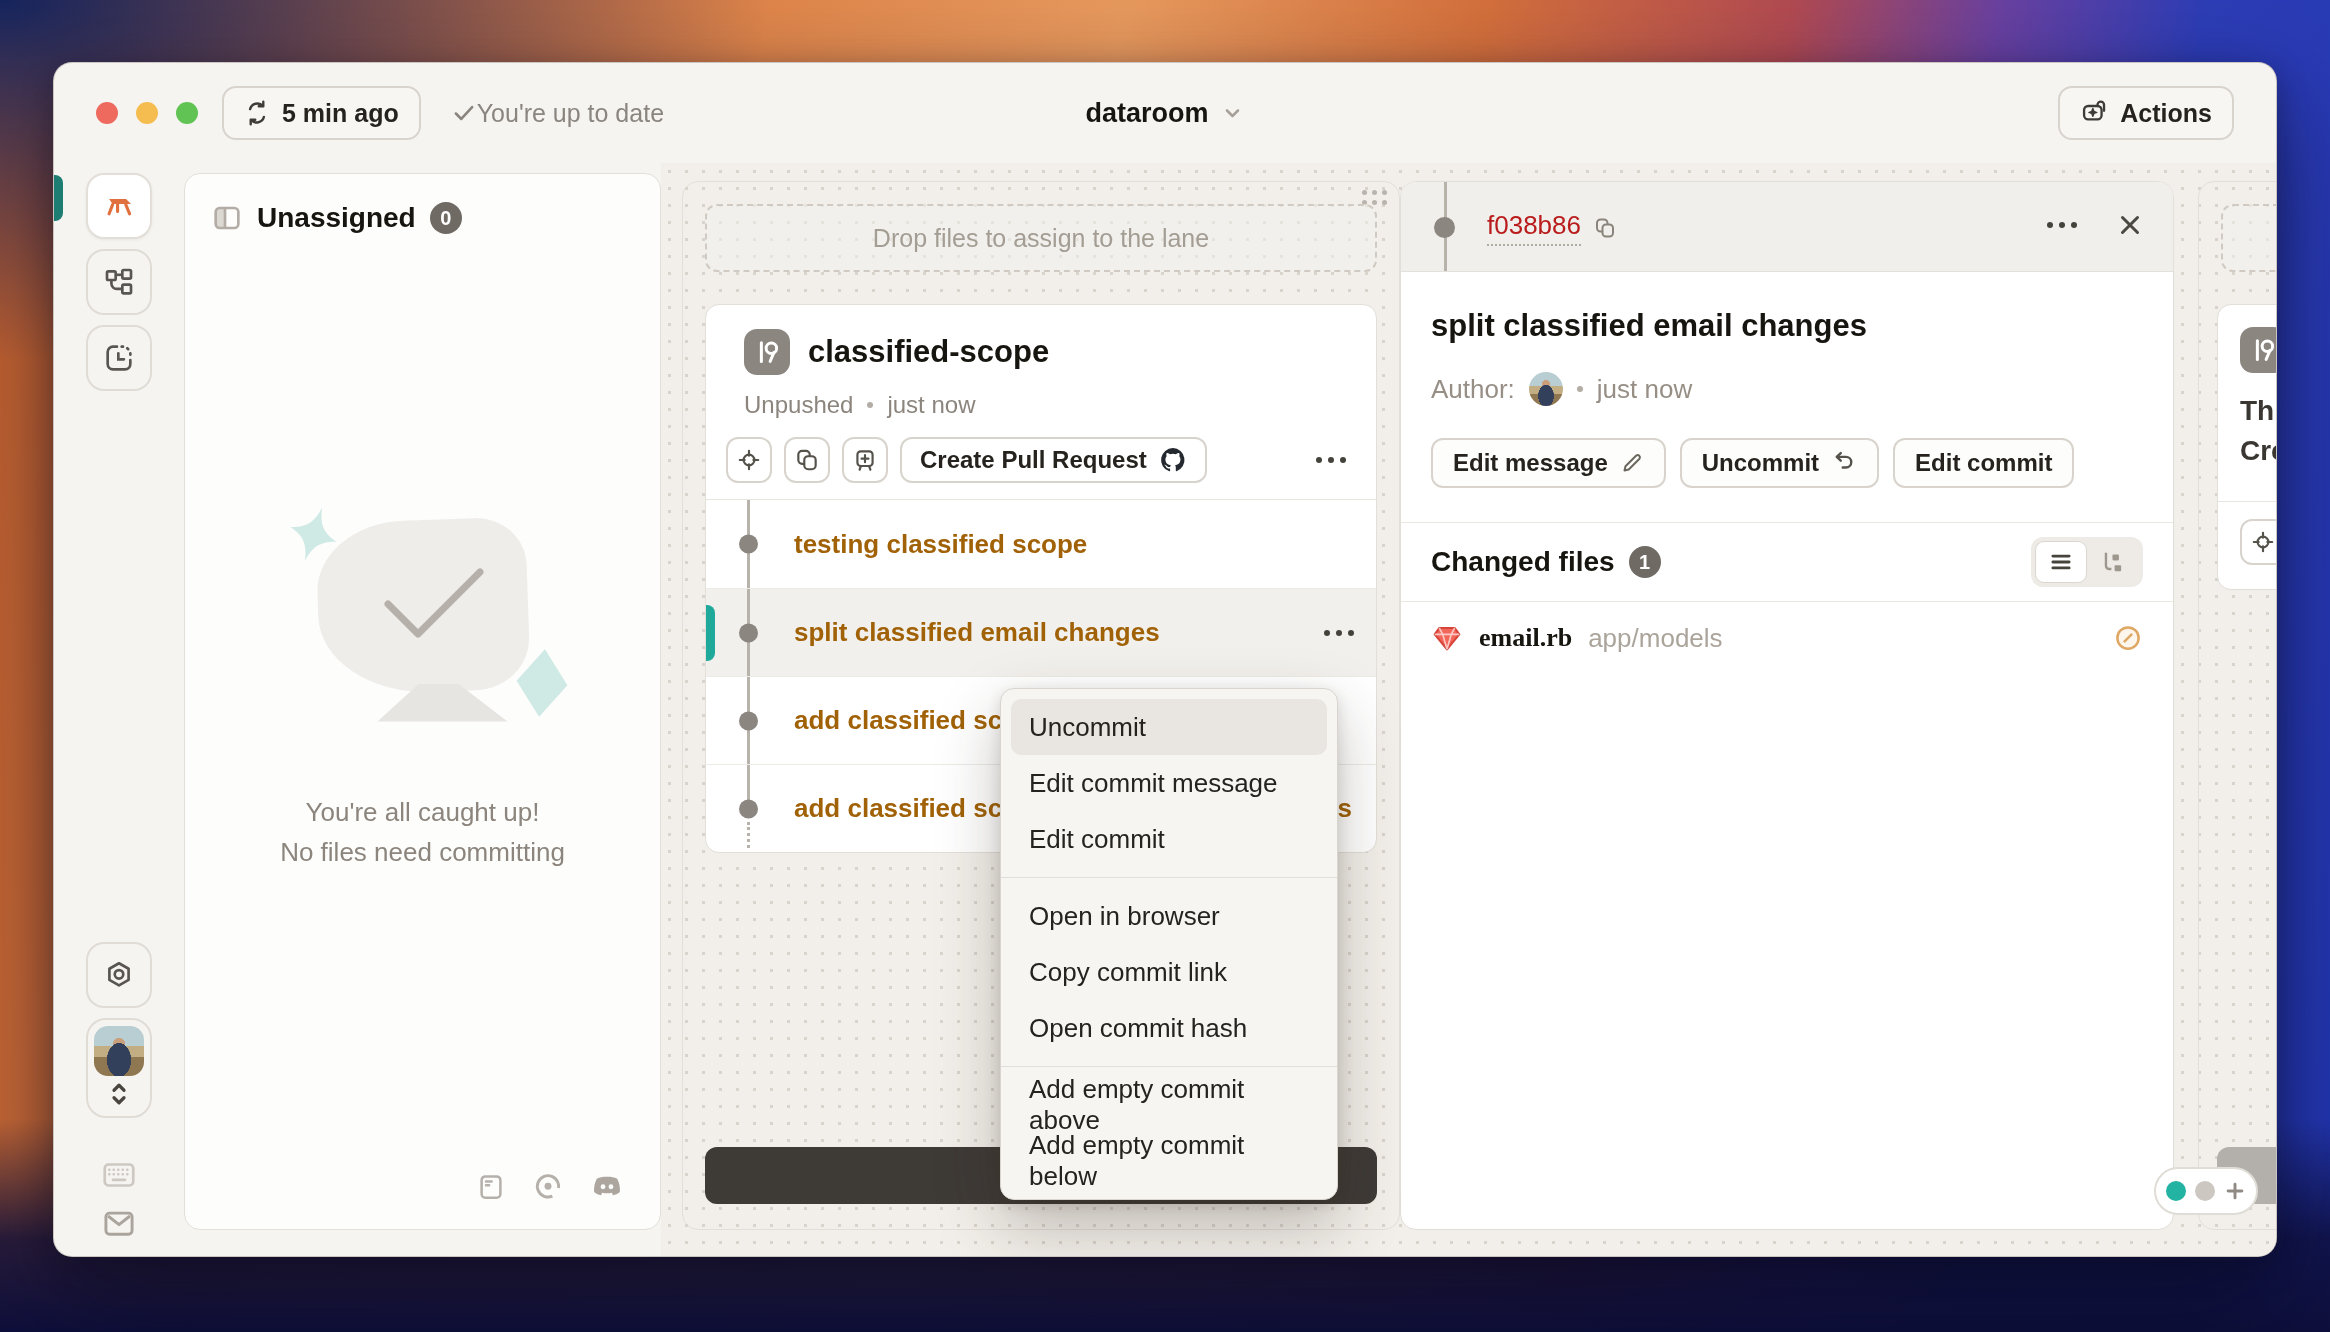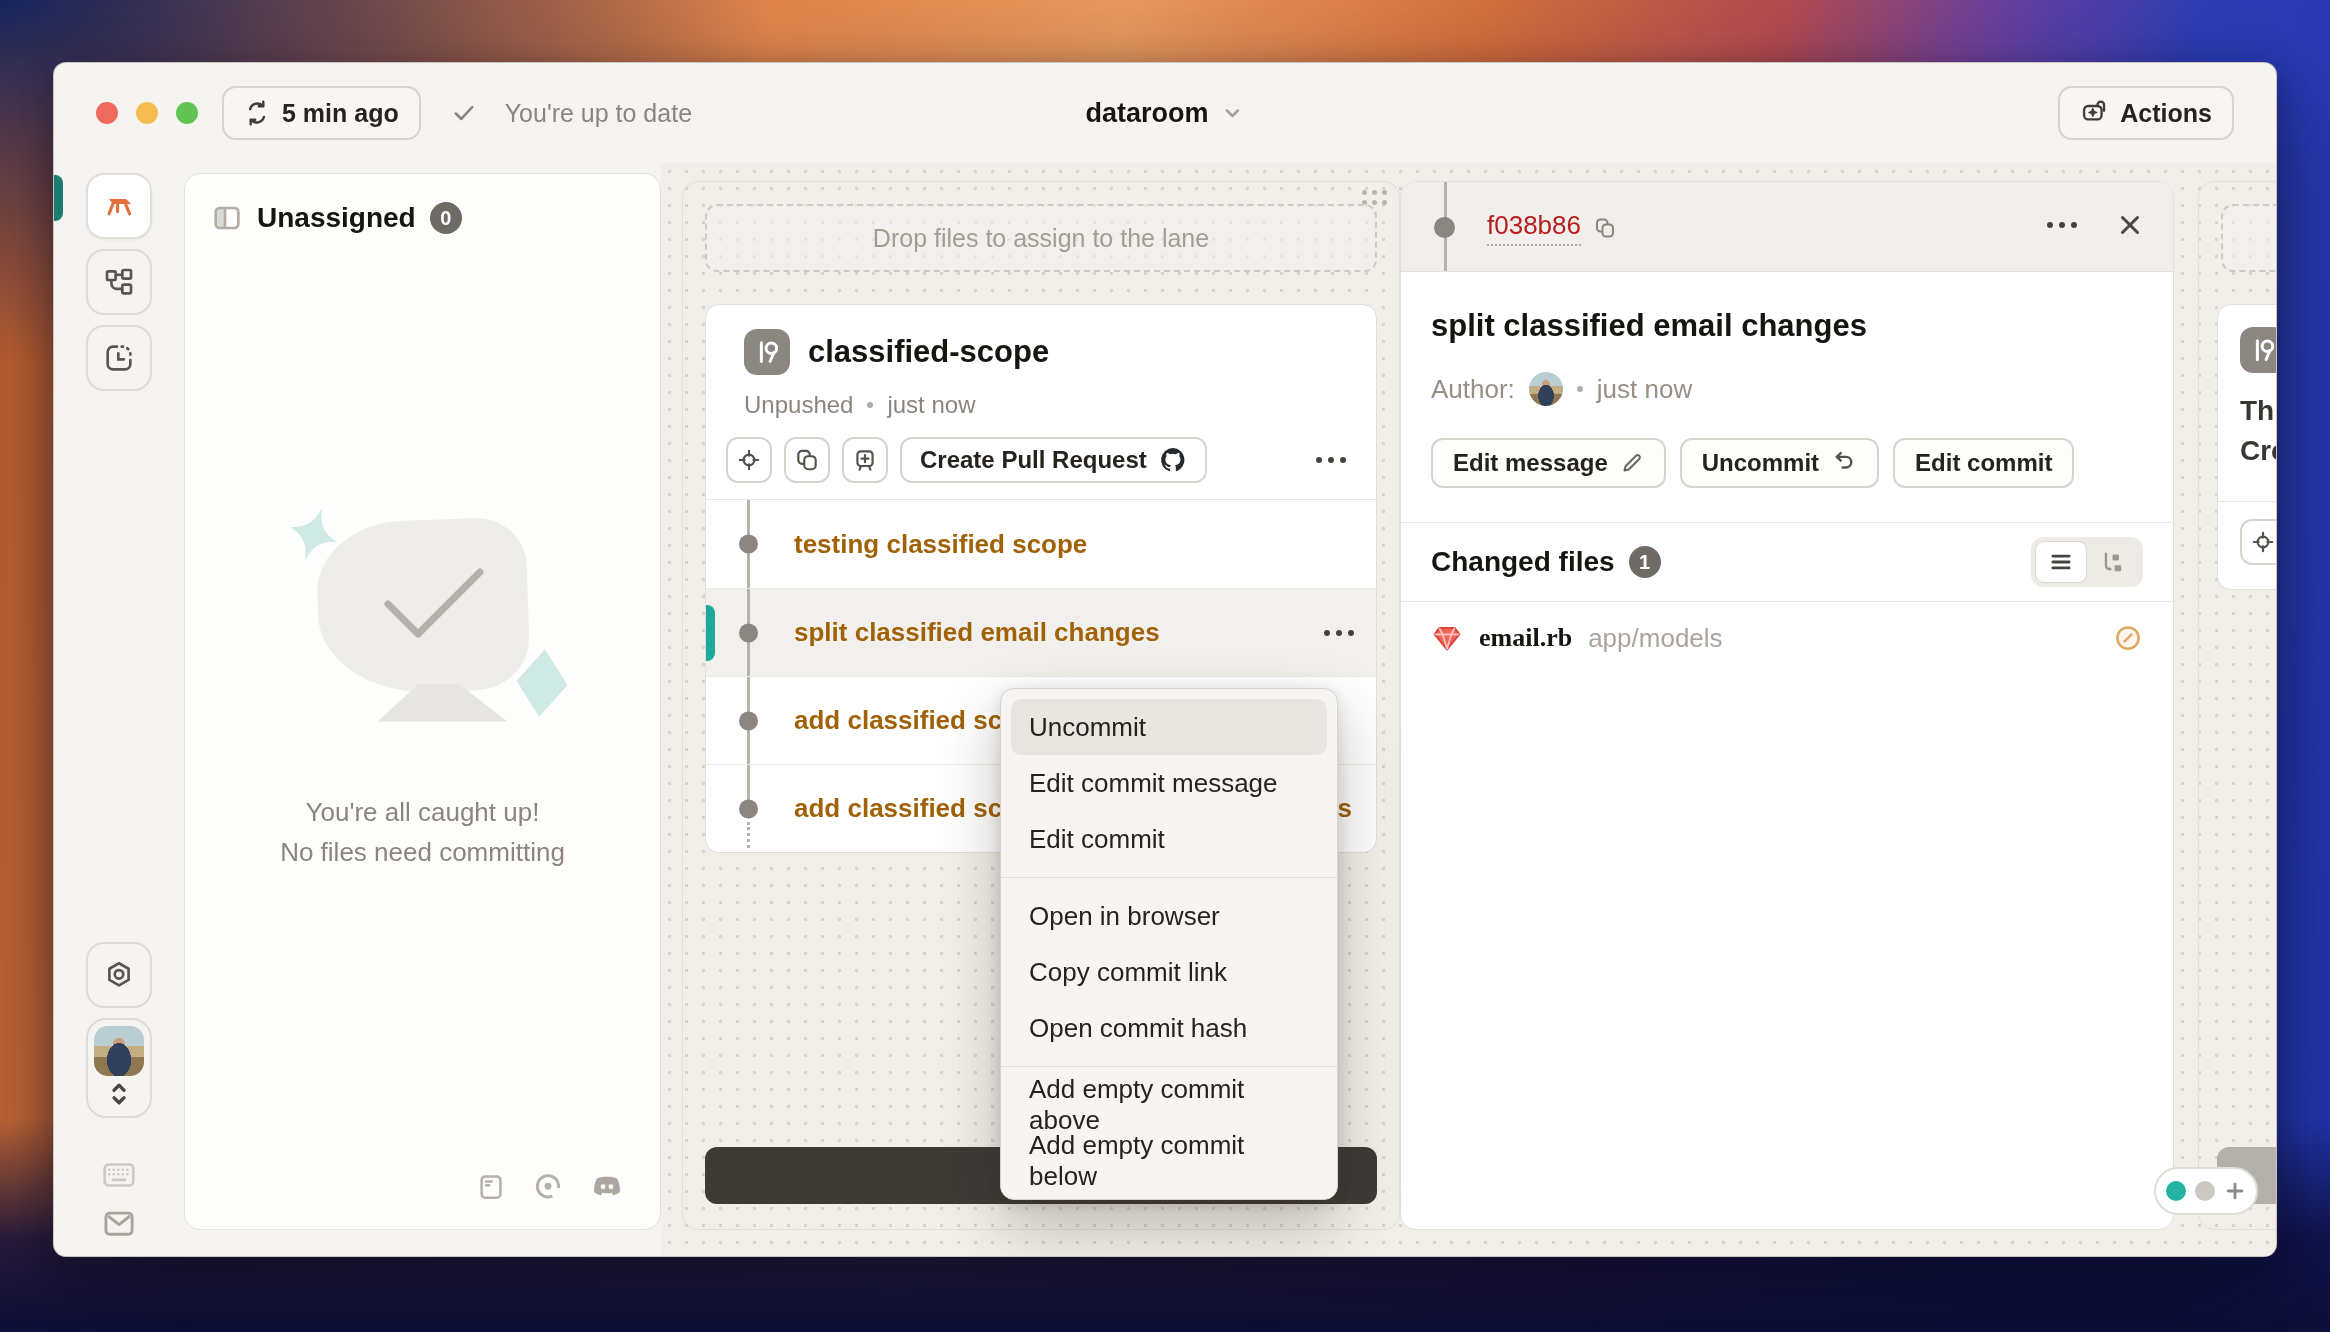--- a/index.html
+++ b/index.html
@@ -7,35 +7,35 @@
   body {
     font-family:"Liberation Sans","DejaVu Sans",sans-serif;
     position:relative;
     background:
       linear-gradient(to bottom, rgba(14,15,60,0) 84%, rgba(14,15,60,.85) 93%, #0e0f3c 100%),
       radial-gradient(55% 45% at 0% 0%, #16255e 0%, rgba(22,37,94,0) 60%),
       linear-gradient(100deg, #c2602f 0%, #dd8046 26%, #e89a5e 44%, #d4703c 58%, #b14a52 70%, #6a41a0 78%, #2d3db6 86%, #2236b4 100%);
   }
   .window {
     position:absolute; left:53px; top:62px; width:2224px; height:1195px;
-    background:#f6f4f1; border-radius:13px; border:1px solid rgba(120,110,100,.35);
+    background:#f6f4f1; border-radius:19px; border:1px solid rgba(120,110,100,.35);
     box-shadow:0 44px 110px rgba(10,10,30,.55), 0 10px 30px rgba(10,10,30,.35);
     overflow:hidden;
   }
   
   .topbar { position:absolute; left:0; top:0; width:100%; height:100px; display:flex; align-items:center; padding:0 42px; }
   .traffic { display:flex; gap:18px; }
   .tl { width:22px; height:22px; border-radius:50%; }
   .tl.red{background:#ee6a5f;} .tl.yellow{background:#f5bd4f;} .tl.green{background:#61c354;}
   .btn-outline {
     display:flex; align-items:center; gap:12px; border:2px solid #d8d3cc; border-radius:14px;
     background:#f8f6f3; padding:0 20px; height:54px; font-size:25px; font-weight:700; color:#26231e; cursor:pointer;
   }
   .sync-btn { margin-left:24px; }
-  .uptodate { display:flex; align-items:center; gap:28px; margin-left:30px; color:#8a857e; font-size:25px; }
+  .uptodate { display:flex; align-items:center; gap:0; margin-left:30px; color:#8a857e; font-size:25px; }
   .project { position:absolute; left:50%; transform:translateX(-50%); display:flex; align-items:center; gap:12px; font-size:27px; font-weight:700; color:#17150f; cursor:pointer; }
   .actions-btn { margin-left:auto; }
   
   .rail { position:absolute; left:0; top:110px; bottom:0; width:130px; display:flex; flex-direction:column; align-items:center; }
   .rail-btn { width:66px; height:66px; border-radius:18px; border:2px solid #e0dcd5; background:transparent; display:flex; align-items:center; justify-content:center; margin-bottom:10px; cursor:pointer; }
   .rail-btn.active { background:#ffffff; border-color:#e3dfd8; box-shadow:0 1px 3px rgba(0,0,0,.06); }
   .rail-spacer { flex:1; }
   .profile { width:66px; border:2px solid #e0dcd5; border-radius:20px; padding:6px 0 4px; display:flex; flex-direction:column; align-items:center; margin-bottom:26px; cursor:pointer; }
   .avatar {
     width:50px; height:50px; border-radius:14px;

